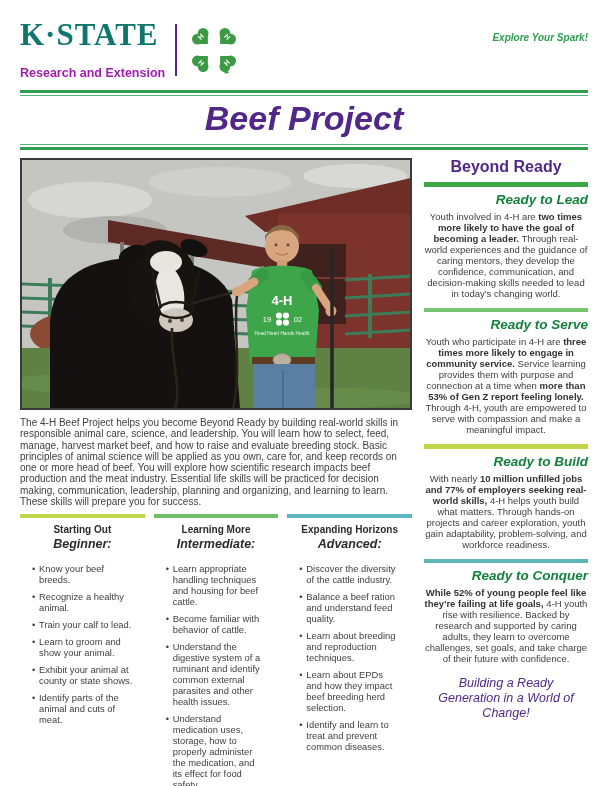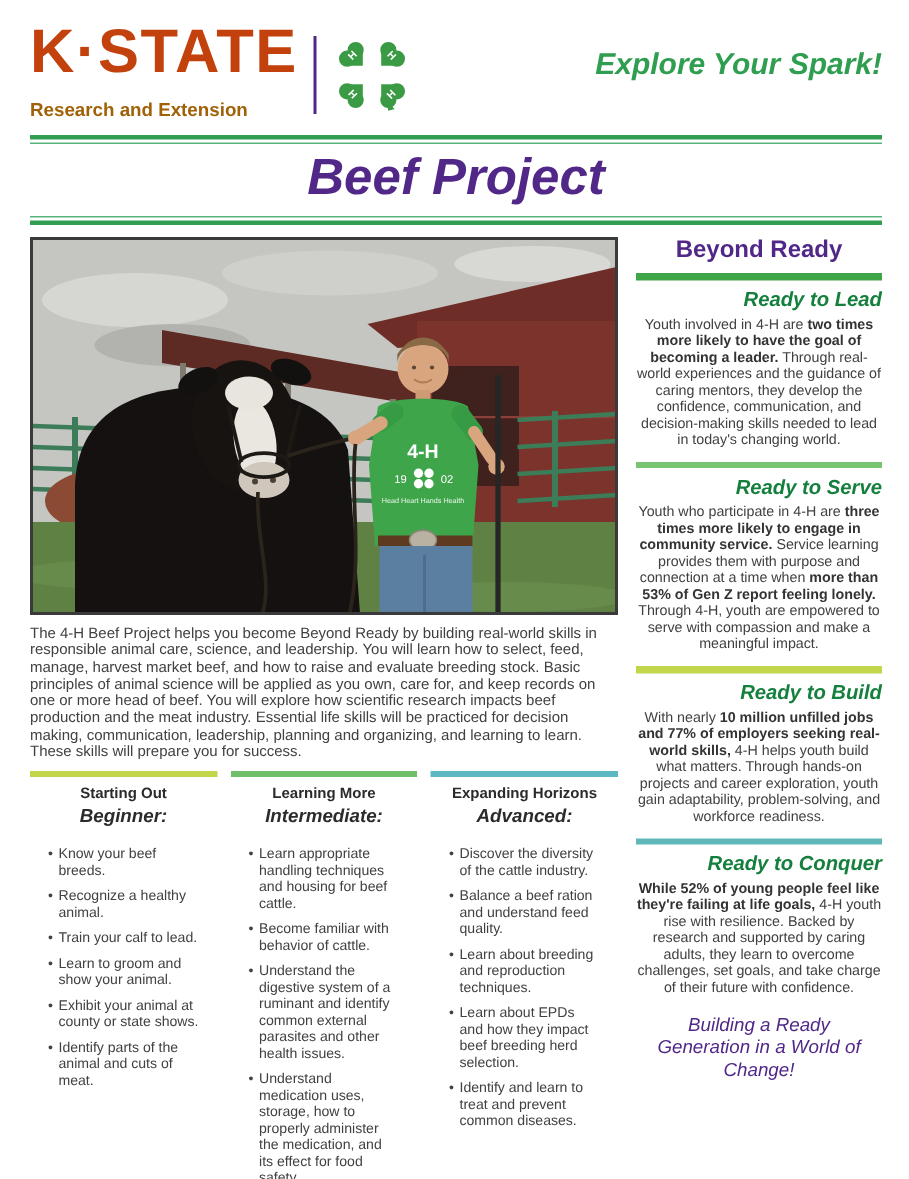--- a/index.html
+++ b/index.html
@@ -8,26 +8,26 @@
     width:606px; height:786px; overflow:hidden;
     background:#ffffff; color:#414042;
     font-family:"Liberation Sans", sans-serif;
   }
   .page { width:606px; height:786px; padding:16px 18px 0 20px; position:relative; }
 
   
   .header { display:flex; justify-content:space-between; align-items:flex-start; margin-top:4px; }
   .logo-block { display:flex; align-items:center; gap:10px; }
   .kstate-word {
-    font-family:Liberation Sans, sans-serif; font-weight:bold;
-    color:#c2410c; font-size:41px; line-height:29px; letter-spacing:1px;
+    font-family:Liberation Serif, serif; font-weight:bold;
+    color:#0f766e; font-size:31px; line-height:29px; letter-spacing:1px;
   }
-  .kstate-sub { font-size:12.5px; font-weight:bold; color:#a16207; margin-top:17px; }
+  .kstate-sub { font-size:12.5px; font-weight:bold; color:#a21caf; margin-top:17px; }
   .logo-divider { width:2px; height:52px; background:#512888; }
-  .tagline { color:#2F9E50; font-style:italic; font-weight:bold; font-size:20px; margin-top:12px; }
+  .tagline { color:#2F9E50; font-style:italic; font-weight:bold; font-size:10px; margin-top:12px; }
 
   
   .title-band { margin-top:10px; }
   .rule .thick { height:3px; background:#2F9E50; }
   .rule .thin  { height:1px; background:#56B37E; margin-top:2px; }
   .rule.flip .thin { margin-top:0; margin-bottom:2px; }
   h1.doc-title {
     font-size:34px; font-weight:bold; font-style:italic; color:#512888;
     text-align:center; margin:3px 0 6px 0;
   }

